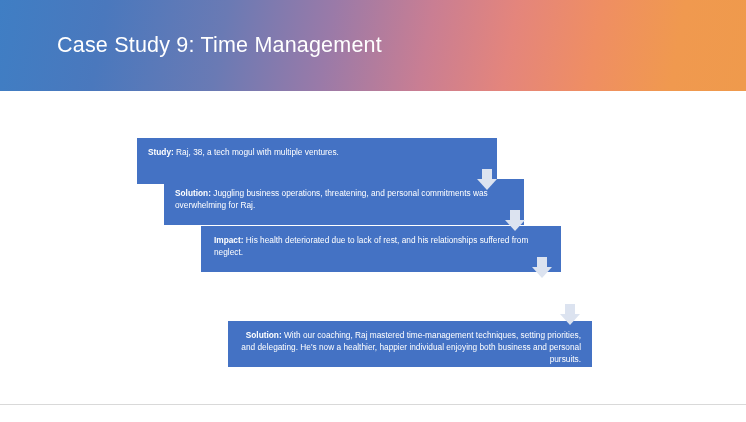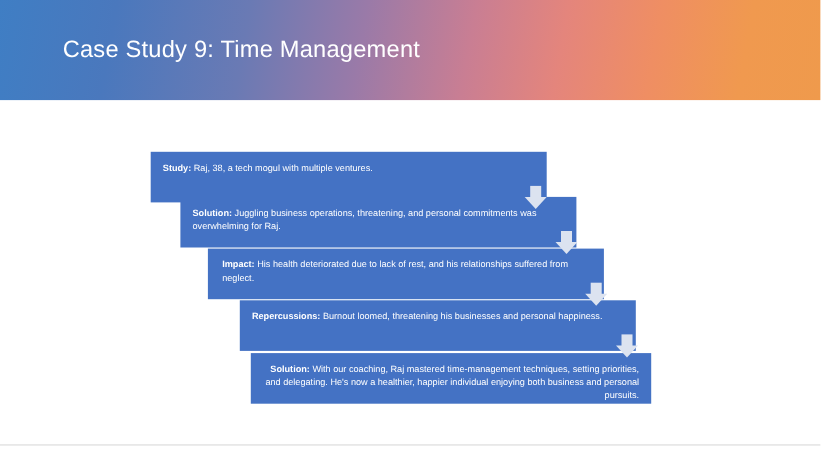--- a/index.html
+++ b/index.html
@@ -127,35 +127,30 @@
     <div class="step" style="left:164px; top:88px; width:360px; height:46px;">
       <span class="body">
         <span class="lbl">Solution:</span><span> Juggling business operations, threatening, and personal commitments was overwhelming for Raj.</span>
       </span>
     </div>
     <div class="arrow" style="left:515px; top:119px;">
       <div class="shaft"></div>
         <div class="head"></div>
     </div>
 
-    <div class="step" style="left:189px; top:135px; width:360px; height:46px;padding-left:13px;">
+    <div class="step" style="left:201px; top:135px; width:360px; height:46px;padding-left:13px;">
       <span class="body">
         <span class="lbl">Impact:</span><span> His health deteriorated due to lack of rest, and his relationships suffered from neglect.</span>
       </span>
     </div>
     <div class="arrow" style="left:542px; top:166px;">
       <div class="shaft"></div>
         <div class="head"></div>
     </div>
 
-    <div class="step" style="left:218px; top:182px; width:360px; height:46px;">
-      <span class="body">
-        <span class="lbl">Repercussions:</span><span> Burnout loomed, threatening his businesses and personal happiness.</span>
-      </span>
-    </div>
     <div class="arrow" style="left:570px; top:213px;">
       <div class="shaft"></div>
         <div class="head"></div>
     </div>
 
     <div class="step" style="left:228px; top:230px; width:364px; height:46px;text-align:right;">
       <span class="body">
         <span class="lbl">Solution:</span><span> With our coaching, Raj mastered time-management techniques, setting priorities, and delegating. He's now a healthier, happier individual enjoying both business and personal pursuits.</span>
       </span>
     </div>

